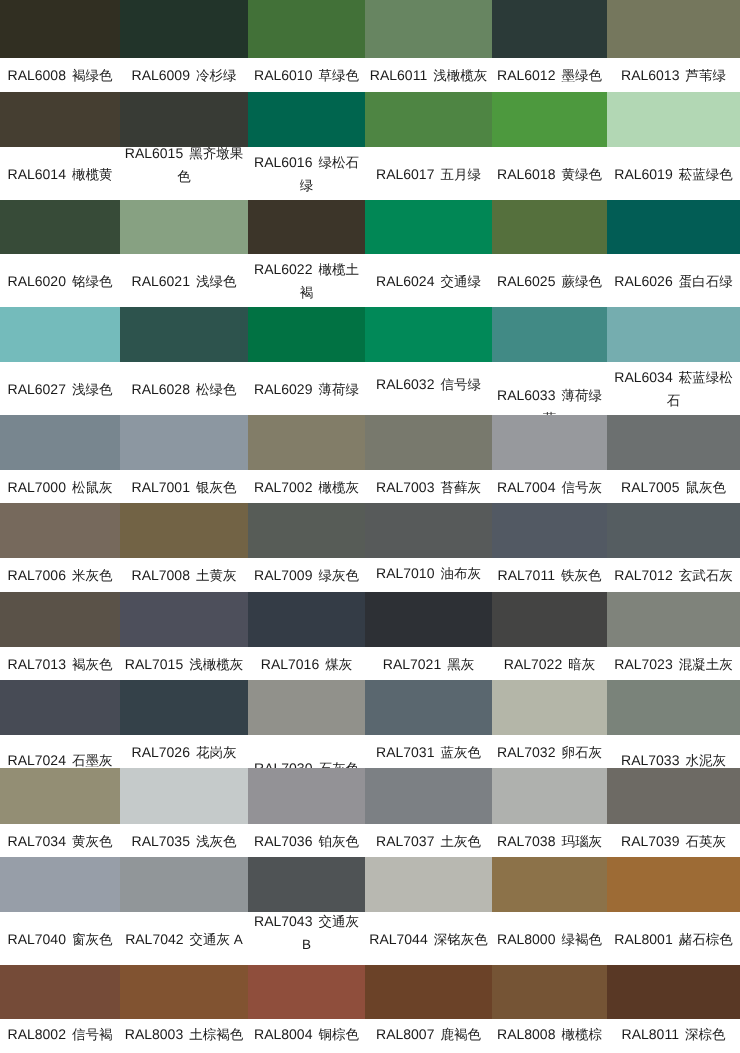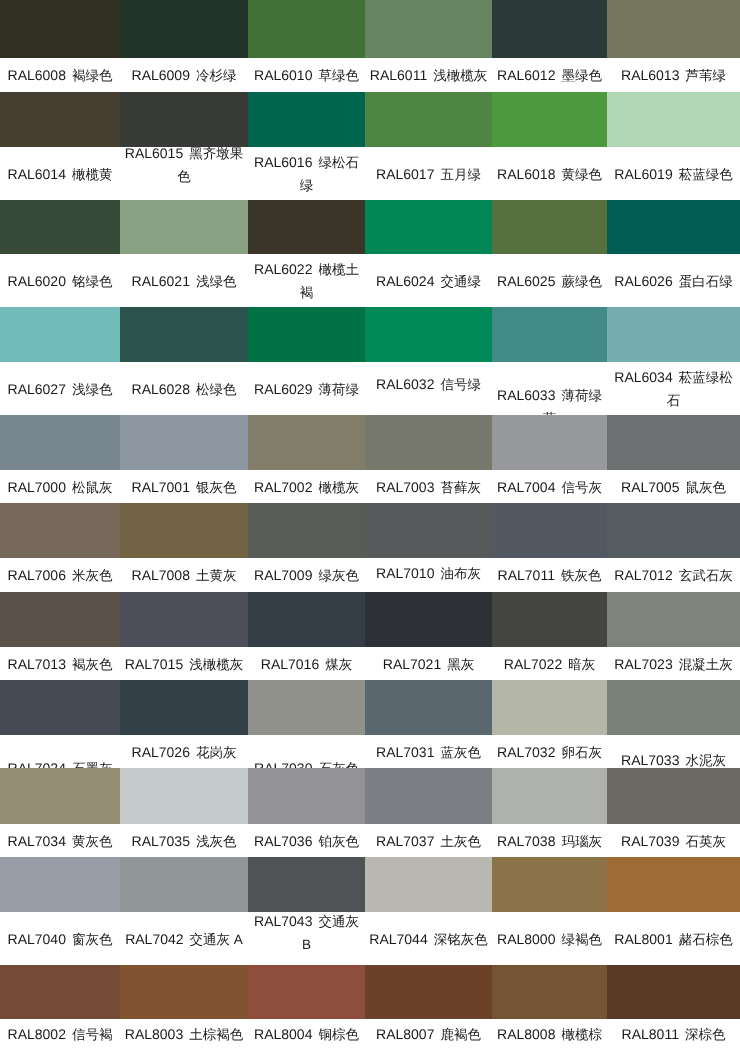--- a/index.html
+++ b/index.html
@@ -412,21 +412,21 @@
 <td>
           <span class="sw" style="height:55px;background:#B4B6A8"></span>
         </td>
 <td>
           <span class="sw" style="height:55px;background:#7A837A"></span>
         </td>
 </tr>
 <tr>
 <td>
           <div class="capw" style="height:33px">
-            <div class="cap" style="margin-top:16px"><span class="code">RAL7024</span><span class="gap"></span><span class="nm">石墨灰</span></div>
+            <div class="cap" style="margin-top:8px"><span class="code">RAL7024</span><span class="gap"></span><span class="nm">石墨灰</span></div>
           </div>
         </td>
 <td>
           <div class="capw" style="height:33px">
             <div class="cap" style="margin-top:0px"><span class="code">RAL7026</span><span class="gap"></span><span class="nm">花岗灰</span></div>
           </div>
         </td>
 <td>
           <div class="capw" style="height:33px">
             <div class="cap" style="margin-top:16px"><span class="code">RAL7030</span><span class="gap"></span><span class="nm">石灰色</span></div>

